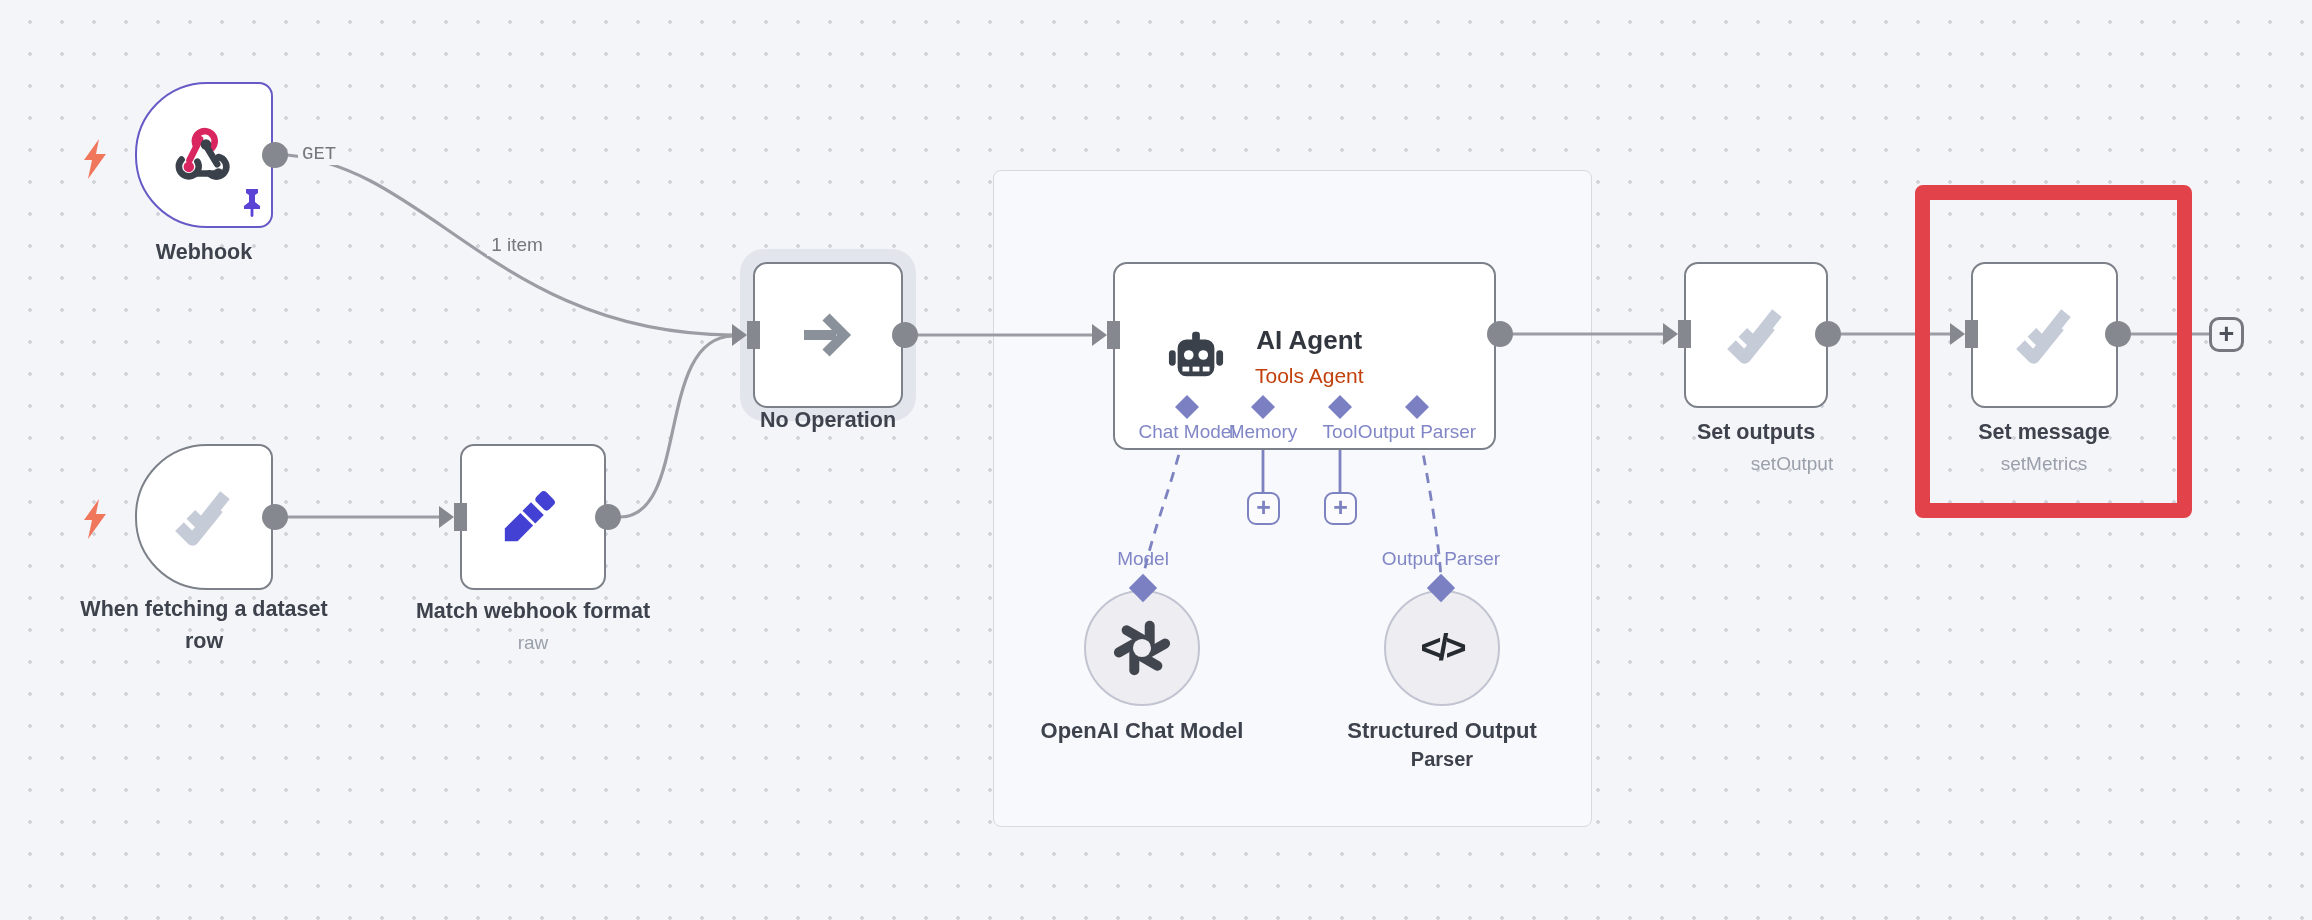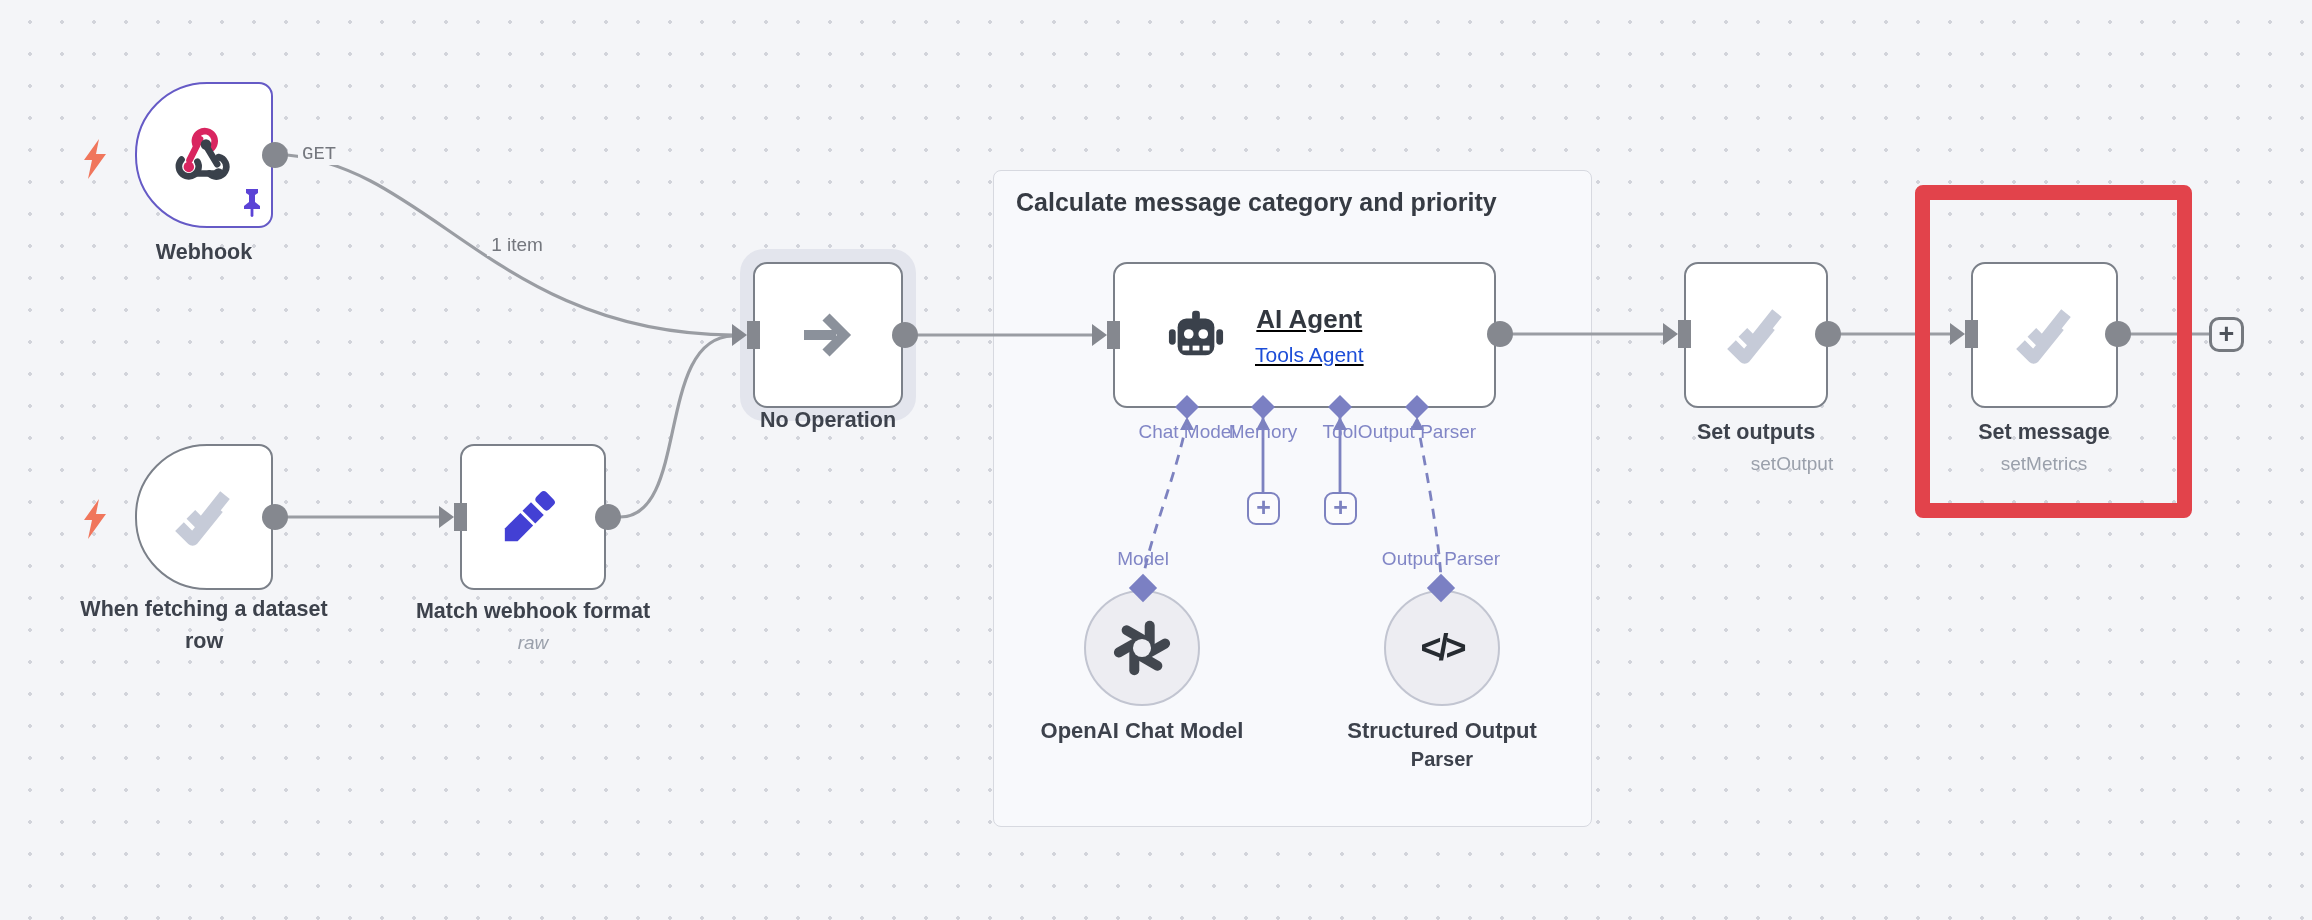--- a/index.html
+++ b/index.html
@@ -76,21 +76,20 @@
     z-index:60; box-sizing:border-box; background:transparent;
   }
   .icon{display:block;}
 </style>
 </head>
 <body>
 
 <div id="canvas" style="background-color: rgb(244, 245, 248);">
 
   <div class="group-frame" style="left:993px; top:170px; width:597px; height:655px;"></div>
-  <div class="group-title" style="left:1016px; top:188px;">Calculate message category and priority</div>
 
   <svg class="edges" width="2312" height="920" viewBox="0 0 2312 920">
 
     <path d="M 287 155 C 430 168, 500 334, 733 335" fill="none" stroke="#9a9da3" stroke-width="3.2"></path>
 
     <path d="M 287 517 L 440 517" fill="none" stroke="#9a9da3" stroke-width="3.2"></path>
 
     <path d="M 620 517 C 690 517, 655 337, 733 336" fill="none" stroke="#9a9da3" stroke-width="3.2"></path>
 
     <path d="M 917 335 L 1093 335" fill="none" stroke="#9a9da3" stroke-width="3.2"></path>
@@ -166,55 +165,55 @@
         <rect x="-9" y="-9" width="18" height="12"></rect>
       </g>
     </svg>
   </div>
   <div class="in-conn" style="left:439px; top:517px;">
     <div class="in-tri"></div>
       <div class="in-bar"></div>
   </div>
   <div class="out-dot" style="left:608px; top:517px;"></div>
   <div class="node-label" style="left:533px; top:599px;">Match webhook format</div>
-  <div class="node-sub" style="left:533px; top:632px;font-style:italic;">raw</div>
+  <div class="node-sub" style="left:533px; top:632px;">raw</div>
 
   <div class="halo" style="left:740px; top:249px; width:176px; height:172px;"></div>
   <div class="node" style="left:753px; top:262px; width:150px; height:146px;">
     <svg class="icon" width="60" height="60" viewBox="0 0 60 60">
       <g fill="none" stroke="#8b919b" stroke-width="10">
         <path d="M6 30 L38 30"></path>
         <path d="M28 12 L46 30 L28 48"></path>
       </g>
     </svg>
   </div>
   <div class="in-conn" style="left:732px; top:335px;">
     <div class="in-tri"></div>
       <div class="in-bar"></div>
   </div>
   <div class="out-dot" style="left:905px; top:335px;"></div>
   <div class="node-label" style="left:828px; top:408px;">No Operation</div>
 
-  <div class="node" style="left:1113px; top:262px; width:383px; height:146px; justify-content:flex-start; padding-left:52px; gap:30px;text-decoration:underline;">
+  <div class="node" style="left:1113px; top:262px; width:383px; height:188px; justify-content:flex-start; padding-left:52px; gap:30px;">
     <svg class="icon" width="58" height="54" viewBox="0 0 60 54">
       <g fill="#3a414b">
         <rect x="26" y="2" width="8" height="10" rx="3"></rect>
         <rect x="11" y="10" width="38" height="38" rx="9"></rect>
         <rect x="2" y="21" width="7" height="16" rx="3.5"></rect>
         <rect x="51" y="21" width="7" height="16" rx="3.5"></rect>
       </g>
       <circle cx="22.5" cy="26" r="5" fill="#ffffff"></circle>
       <circle cx="37.5" cy="26" r="5" fill="#ffffff"></circle>
       <rect x="16" y="38" width="7" height="5" fill="#ffffff"></rect>
       <rect x="26.5" y="38" width="7" height="5" fill="#ffffff"></rect>
       <rect x="37" y="38" width="7" height="5" fill="#ffffff"></rect>
     </svg>
     <div style="text-align:center;">
       <div style="font-size:26px; font-weight:600; color:#32373f;">AI Agent</div>
-      <div style="font-size:21px; font-weight:400; color:#1d4ed8; margin-top:8px;">Tools Agent</div>
+      <div style="font-size:21px; font-weight:400; color:#c2410c; margin-top:8px;">Tools Agent</div>
     </div>
   </div>
   <div class="in-conn" style="left:1092px; top:335px;">
     <div class="in-tri"></div>
       <div class="in-bar"></div>
   </div>
   <div class="out-dot" style="left:1500px; top:334px;"></div>
 
   <div class="diamond" style="left:1187px; top:407px; width:17px; height:17px;"></div>
   <div class="diamond" style="left:1263px; top:407px; width:17px; height:17px;"></div>

